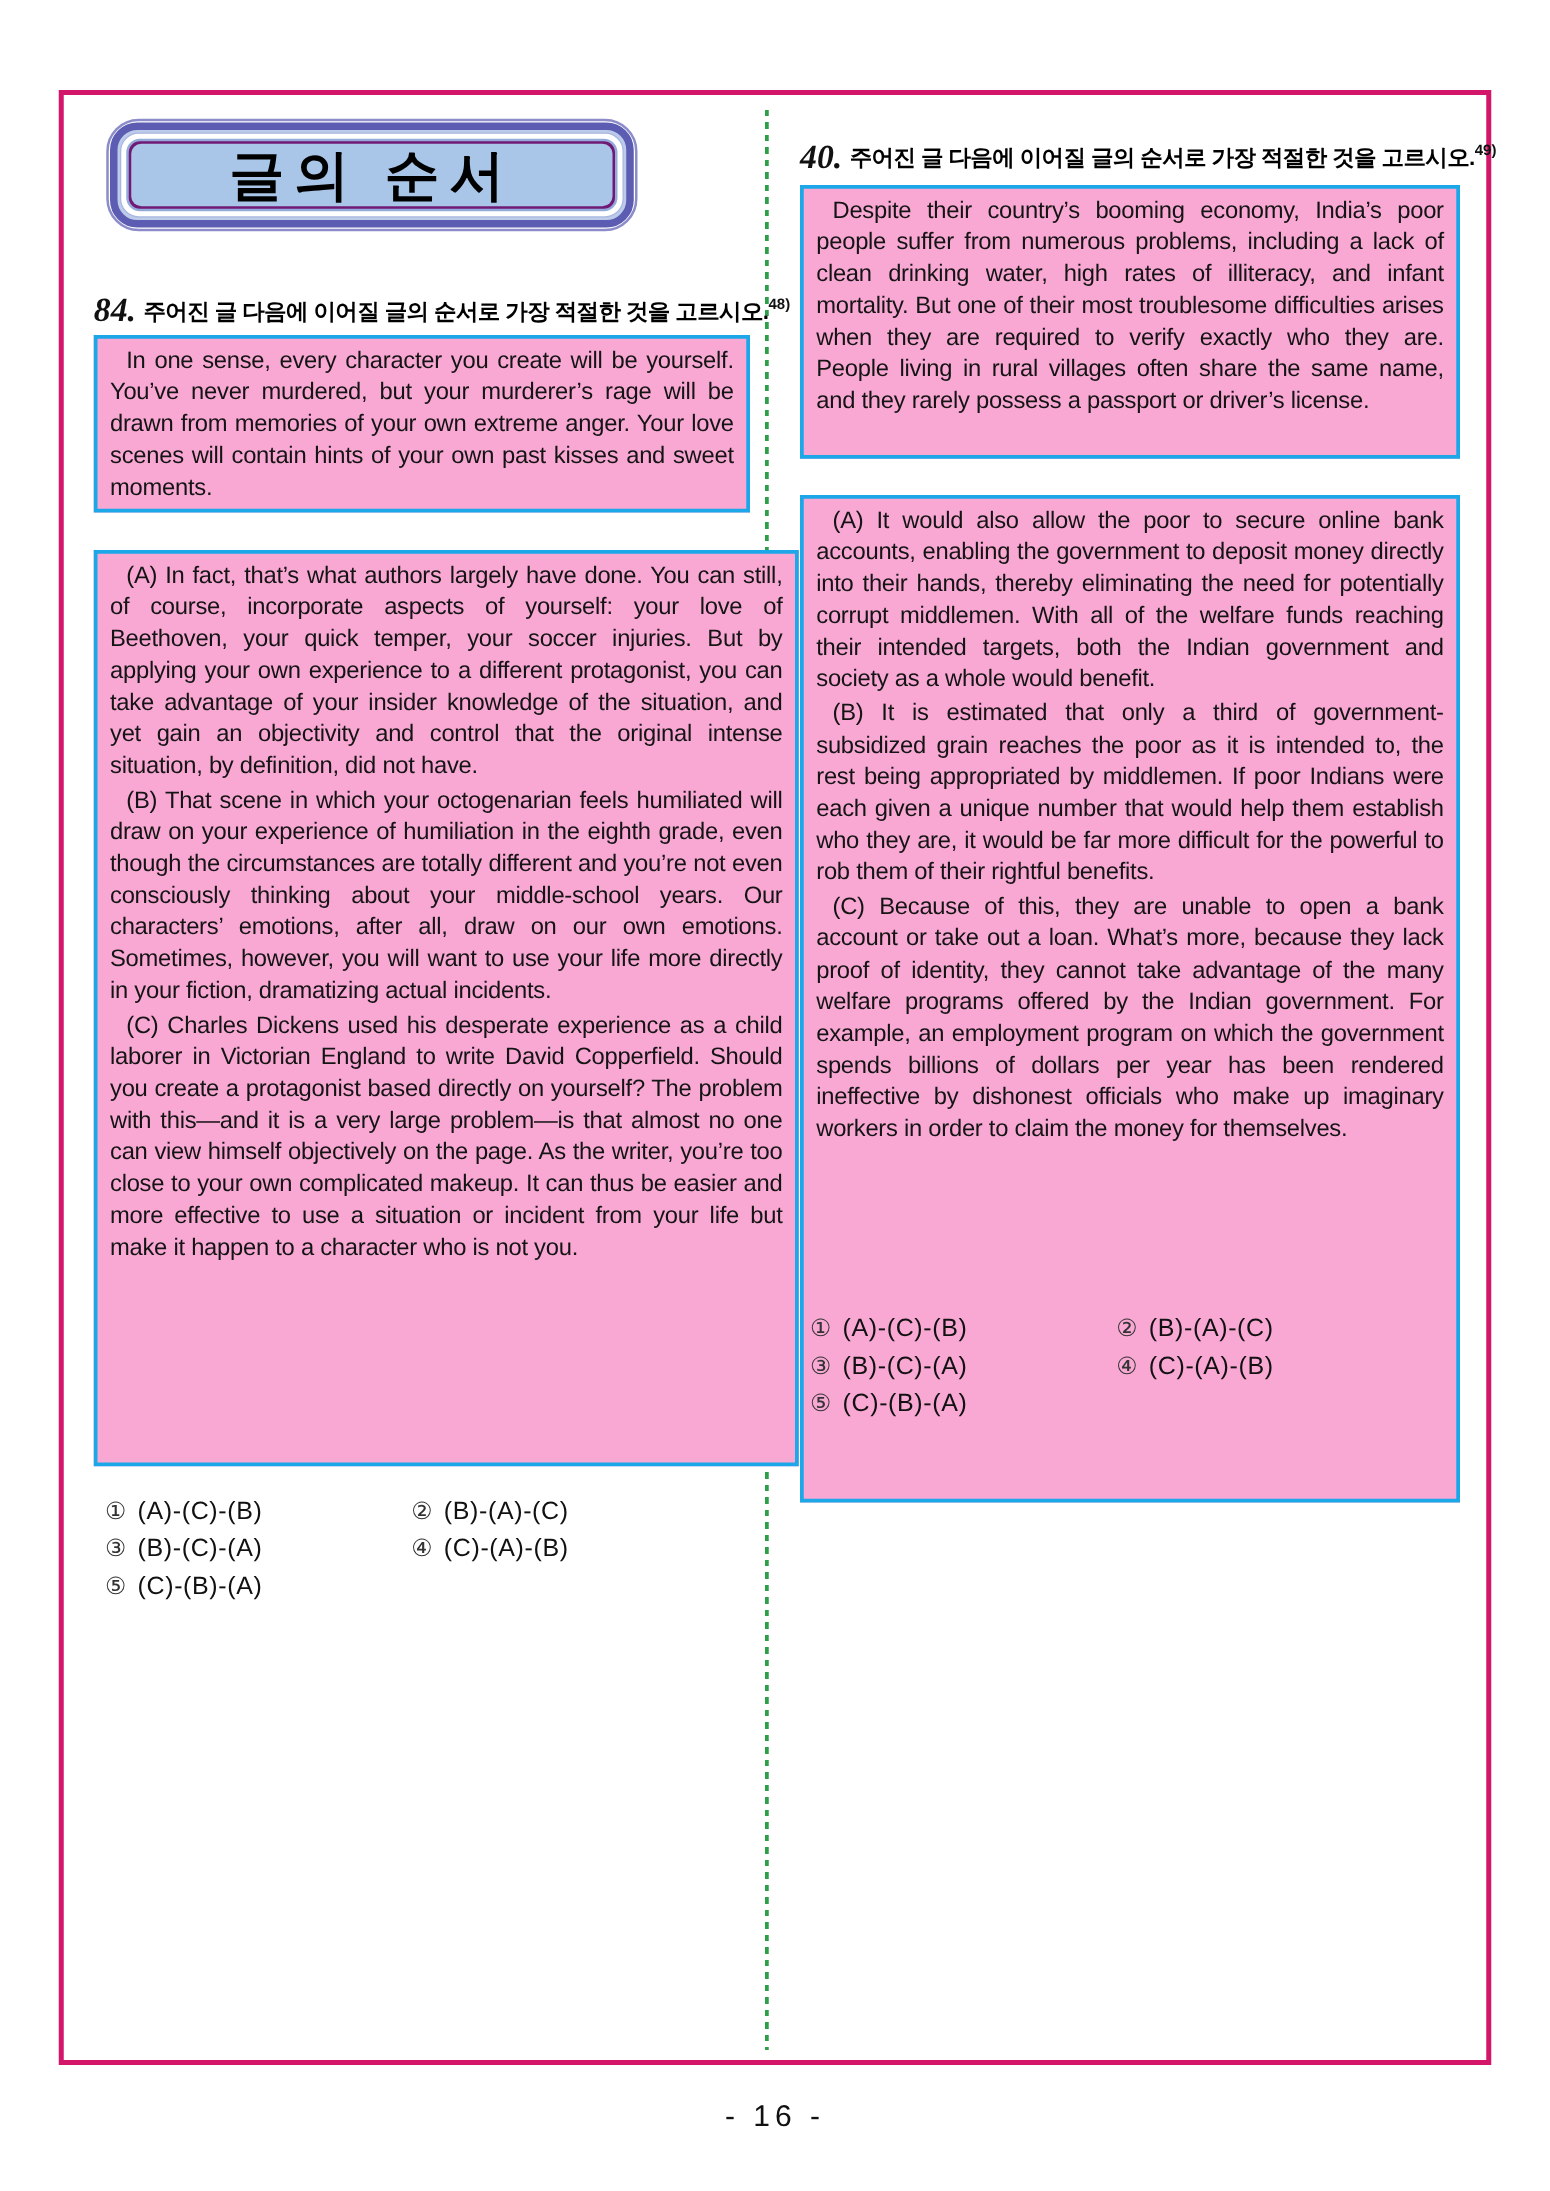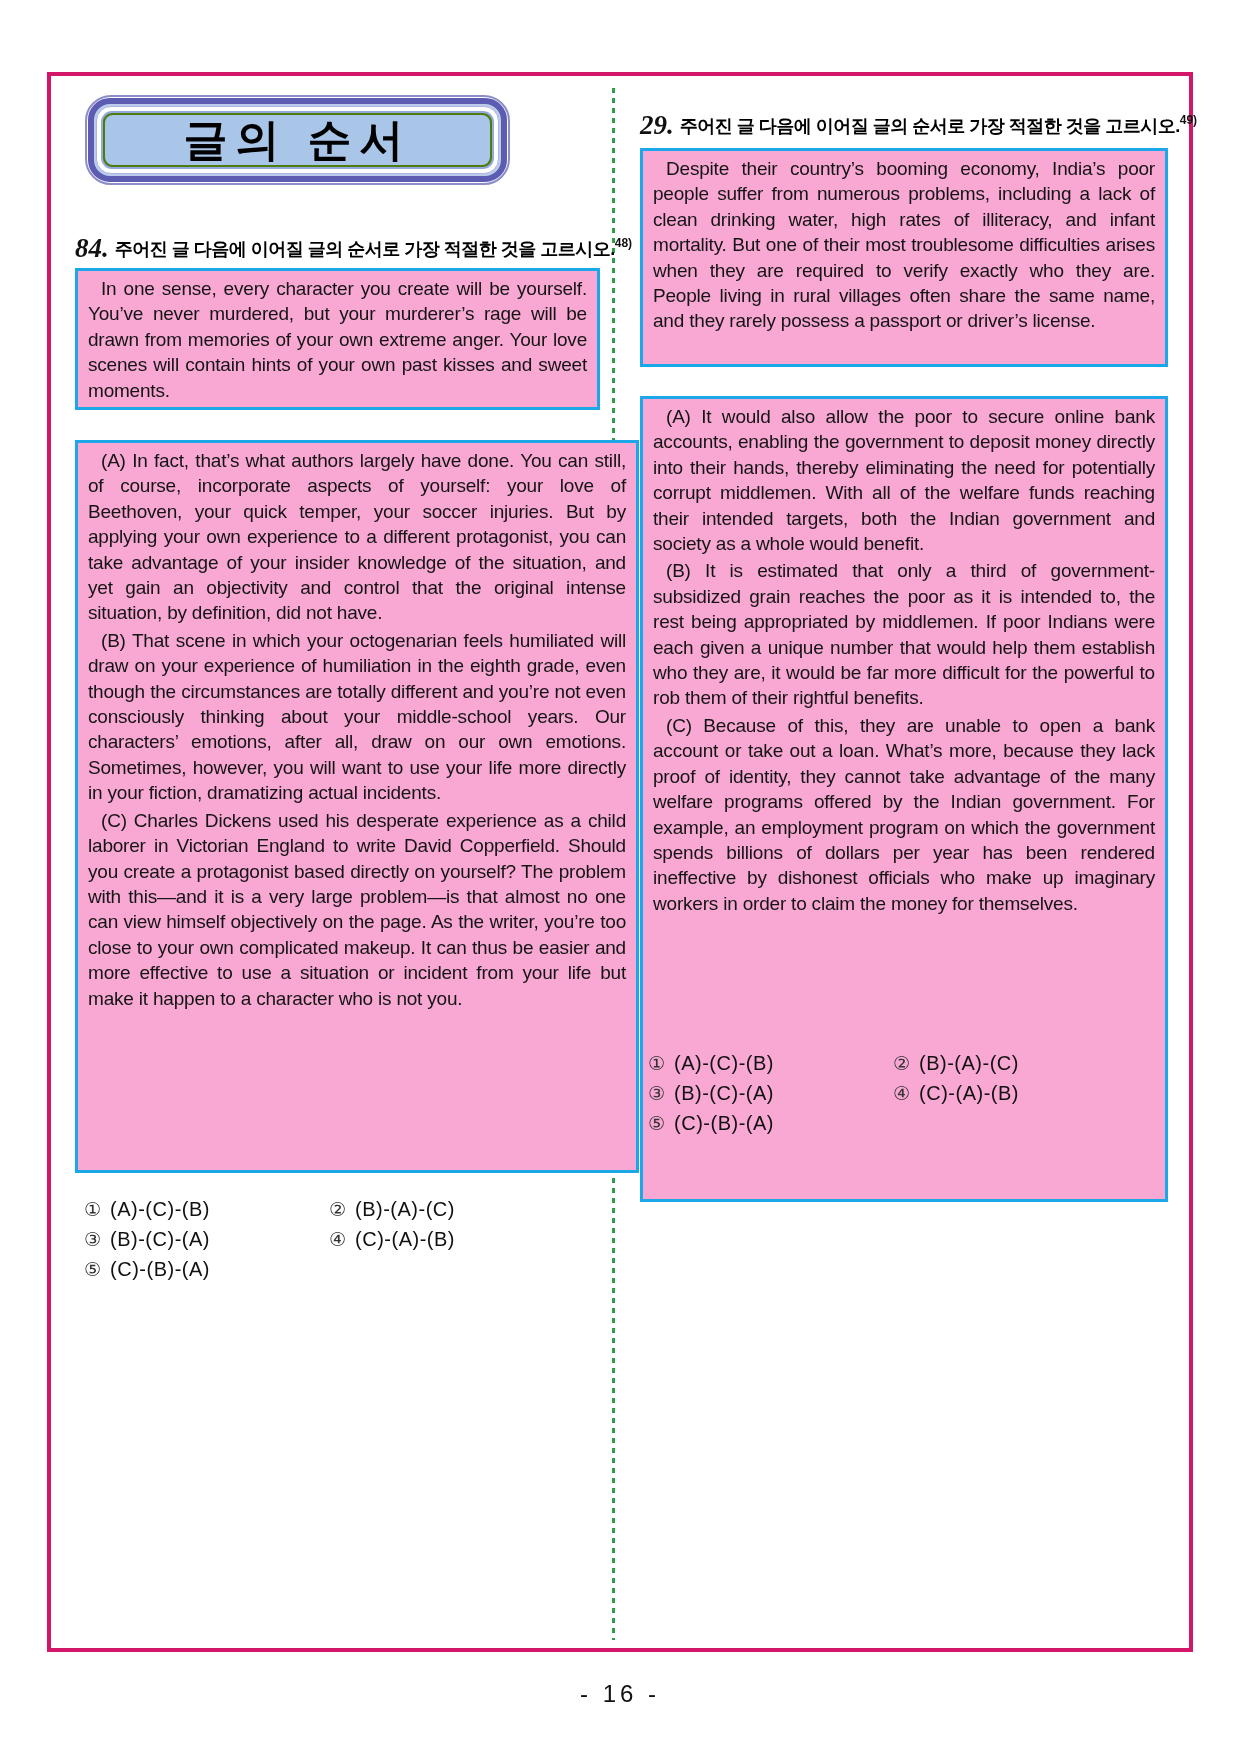--- a/index.html
+++ b/index.html
@@ -17,21 +17,21 @@
     background:repeating-linear-gradient(to bottom,#2e9e4a 0 5px,transparent 5px 10px);
   }
   
   .banner-l1{position:absolute;left:85px;top:95px;width:425px;height:90px;
     border:2px solid #8c8cca;border-radius:26px;box-sizing:border-box;padding:1px;}
   .banner-l2{height:100%;border:6px solid #5c5cb2;border-radius:22px;box-sizing:border-box;
     background:#bccbea;padding:2px;}
   .banner-l3{height:100%;background:#ffffff;border:1px solid #a9b7e0;border-radius:15px;
     box-sizing:border-box;padding:4px;}
   .banner-l4{height:100%;border:2px solid #93aadb;border-radius:11px;box-sizing:border-box;
-    background:#4d7c0f;padding:2px;}
+    background:#701a75;padding:2px;}
   .banner-fill{height:100%;background:#a9c6e9;border-radius:8px;display:flex;
     align-items:center;justify-content:center;}
   .banner-title{font-size:44px;font-weight:700;letter-spacing:8px;color:#000;}
   
   .q-header{position:absolute;width:535px;white-space:nowrap;}
   .q-num{font-family:"Liberation Serif","DejaVu Serif",serif;font-style:italic;
     font-weight:700;font-size:27px;margin-right:6px;vertical-align:-2px;}
   .q-prompt{font-size:18px;font-weight:700;letter-spacing:-0.5px;color:#000;}
   .q-foot{font-size:12px;font-weight:700;vertical-align:8px;margin-top:44px;}
   
@@ -96,21 +96,21 @@
     </div>
     <div class="opt">
       <span class="opt-num">④</span><span class="opt-label">(C)-(A)-(B)</span>
     </div>
     <div class="opt">
       <span class="opt-num">⑤</span><span class="opt-label">(C)-(B)-(A)</span>
     </div>
   </div>
 
   <div class="q-header" style="left:640px;top:110px;">
-    <span class="q-num">29.</span><span class="q-prompt">주어진 글 다음에 이어질 글의 순서로 가장 적절한 것을 고르시오.</span><sup class="q-foot">49)</sup>
+    <span class="q-num">40.</span><span class="q-prompt">주어진 글 다음에 이어질 글의 순서로 가장 적절한 것을 고르시오.</span><sup class="q-foot">49)</sup>
   </div>
 
   <div class="pbox" style="left:640px;top:148px;width:528px;height:219px;">
     <p>Despite their country’s booming economy, India’s poor people suffer from numerous problems, including a lack of clean drinking water, high rates of illiteracy, and infant mortality. But one of their most troublesome difficulties arises when they are required to verify exactly who they are. People living in rural villages often share the same name, and they rarely possess a passport or driver’s license.</p>
   </div>
 
   <div class="pbox" style="left:640px;top:396px;width:528px;height:806px;">
     <p>(A) It would also allow the poor to secure online bank accounts, enabling the government to deposit money directly into their hands, thereby eliminating the need for potentially corrupt middlemen. With all of the welfare funds reaching their intended targets, both the Indian government and society as a whole would benefit.</p>
     <p>(B) It is estimated that only a third of government-subsidized grain reaches the poor as it is intended to, the rest being appropriated by middlemen. If poor Indians were each given a unique number that would help them establish who they are, it would be far more difficult for the powerful to rob them of their rightful benefits.</p>
     <p>(C) Because of this, they are unable to open a bank account or take out a loan. What’s more, because they lack proof of identity, they cannot take advantage of the many welfare programs offered by the Indian government. For example, an employment program on which the government spends billions of dollars per year has been rendered ineffective by dishonest officials who make up imaginary workers in order to claim the money for themselves.</p>

